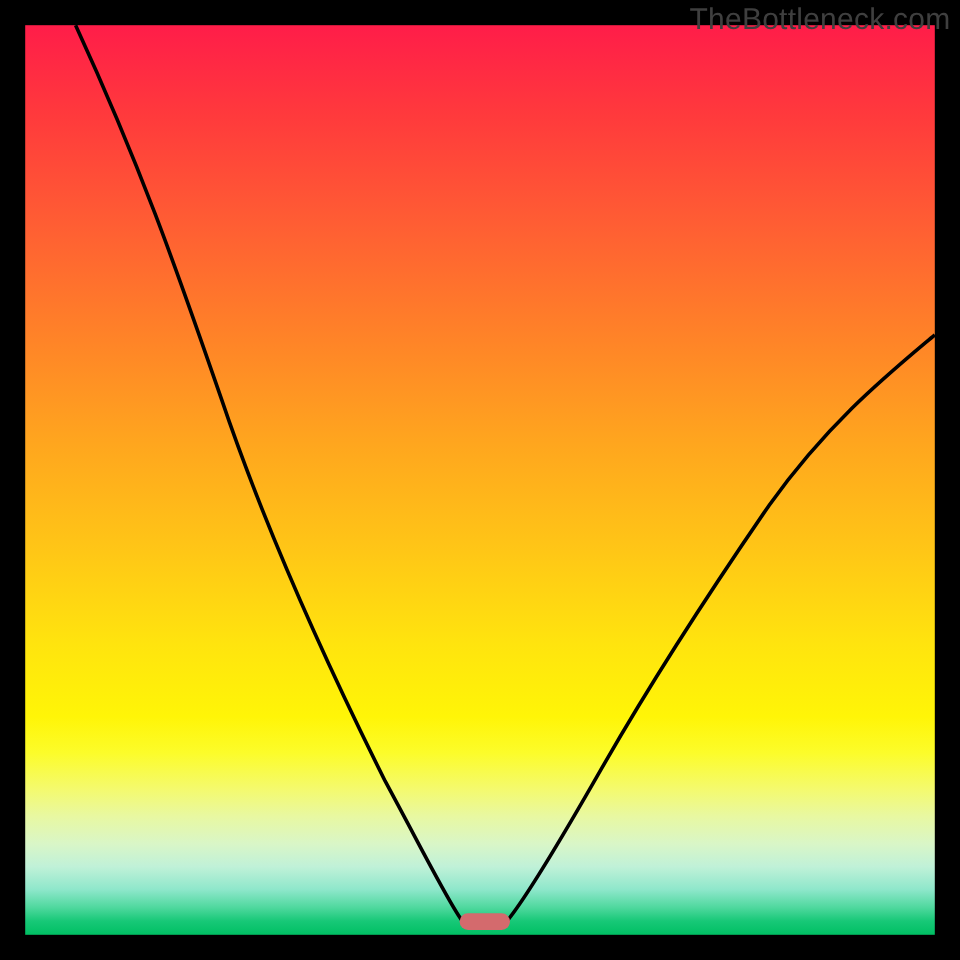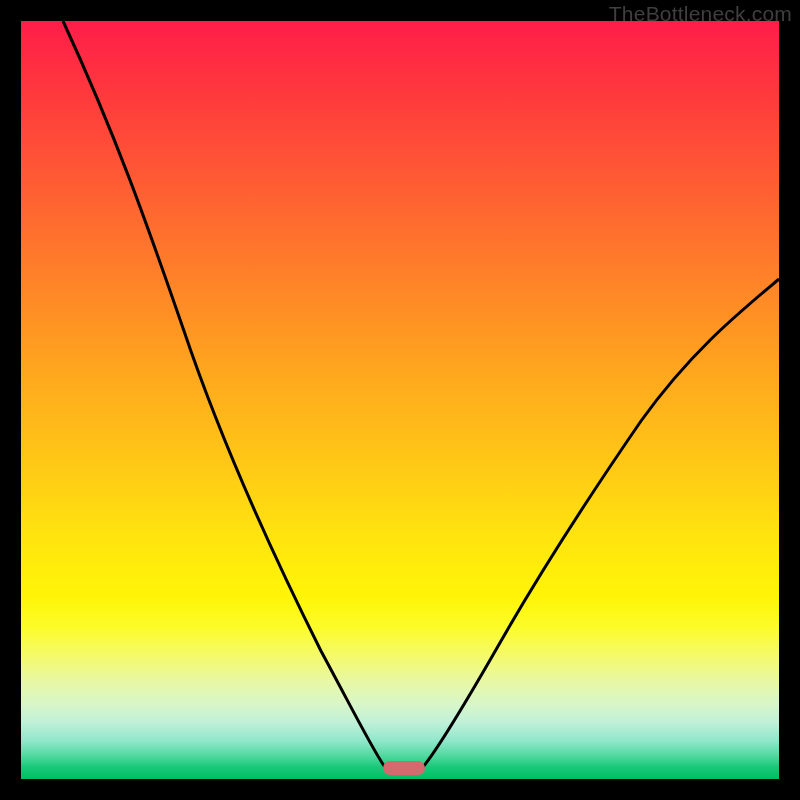--- a/index.html
+++ b/index.html
@@ -56,21 +56,21 @@
     position: absolute;
     width: 42px;
     height: 14px;
     border-radius: 7px;
     transform: translate(-50%, -50%);
   }
   .watermark {
     position: absolute;
     top: 2px;
     right: 8px;
-    font-size: 21px;
+    font-size: 25px;
     font-weight: 500;
     color: #3f3f3f;
     letter-spacing: 0.2px;
   }
 </style>
 </head>
 <body>
 
 <div class="stage">
 

